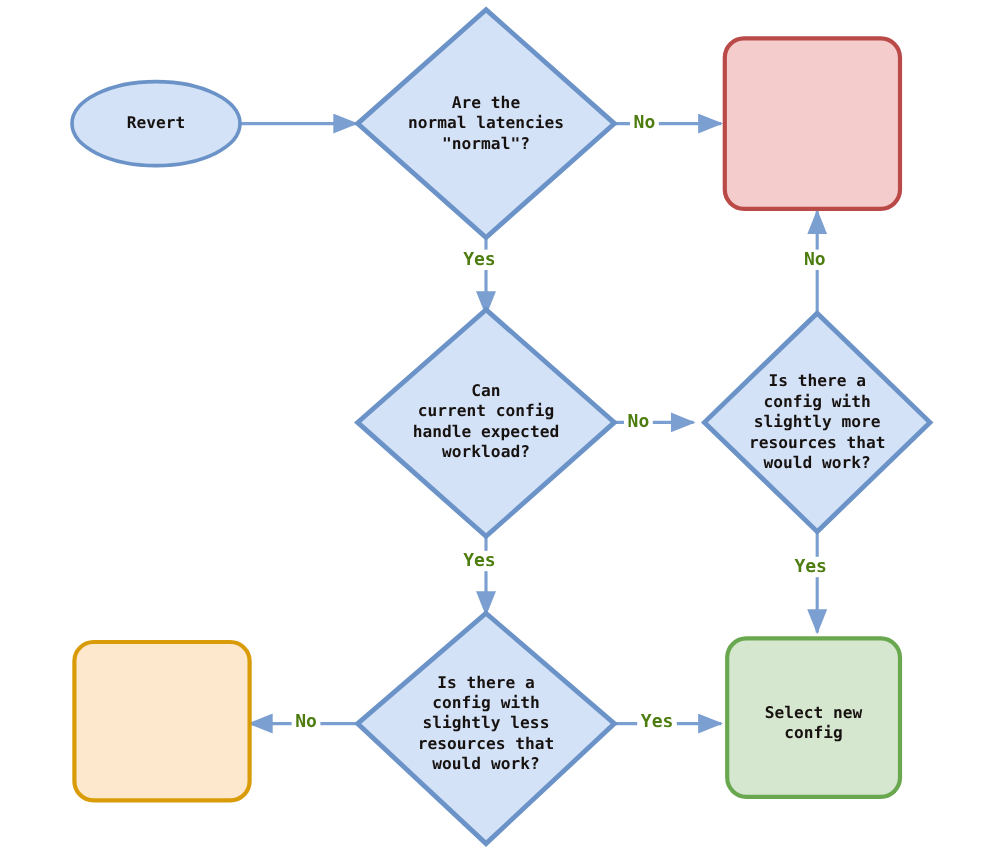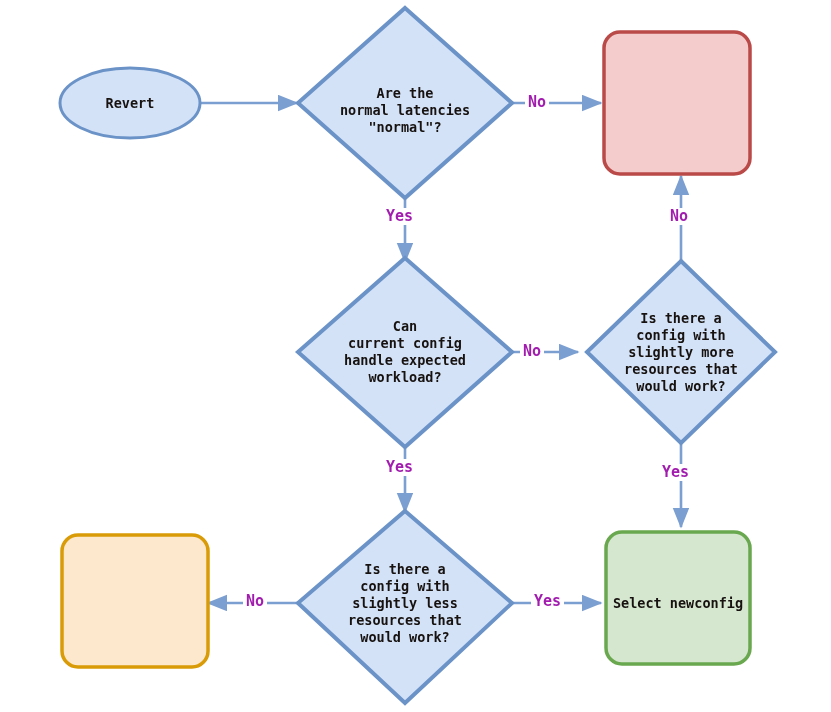--- a/index.html
+++ b/index.html
@@ -35,21 +35,21 @@
     color: #17120f;
     white-space: pre;
     pointer-events: none;
     letter-spacing: 0px;
   }
   .edge-label {
     position: absolute;
     font-family: "DejaVu Sans Mono", "Liberation Mono", monospace;
     font-weight: bold;
     font-size: 15px;
-    color: #a21caf;
+    color: #4d7c0f;
     background: #ffffff;
     padding: 0 3px;
     white-space: nowrap;
     line-height: 17px;
   }
   sub {
     font-size: 9.5px;
     vertical-align: baseline;
     position: relative;
     top: 3px;
@@ -102,21 +102,21 @@
 
     <rect x="606" y="532" width="144" height="132" rx="16" ry="16" fill="#d6e7d0" stroke="#6aa84f" stroke-width="3.5"></rect>
 
     <rect x="62" y="535" width="146" height="132" rx="16" ry="16" fill="#fde8cd" stroke="#d99c08" stroke-width="3.5"></rect>
   </svg>
 
   <div class="node-label" style="left:60px; top:68px; width:140px; height:70px;">
     <span>Revert</span>
   </div>
 
-  <div class="node-label" style="left:295px; top:70px; width:220px; height:66px; flex-direction:column; justify-content:flex-end;">
+  <div class="node-label" style="left:295px; top:70px; width:220px; height:66px; flex-direction:column; justify-content:center;">
     <span>Are the</span>
     <span>normal latencies</span>
     <span>"normal"?</span>
   </div>
 
 
   <div class="node-label" style="left:295px; top:310px; width:220px; height:84px; flex-direction:column; justify-content:center;">
     <span>Can</span>
     <span>current config</span>
     <span>handle expected</span>
@@ -132,21 +132,21 @@
   </div>
 
   <div class="node-label" style="left:305px; top:560px; width:200px; height:86px; flex-direction:column; justify-content:center;">
     <span>Is there a</span>
     <span>config with</span>
     <span>slightly less</span>
     <span>resources that</span>
     <span>would work?</span>
   </div>
 
-  <div class="node-label" style="left:606px; top:578px; width:144px; height:50px; flex-direction:row; justify-content:center;">
+  <div class="node-label" style="left:606px; top:578px; width:144px; height:50px; flex-direction:column; justify-content:center;">
     <span>Select new</span>
     <span>config</span>
   </div>
 
 
   <div class="edge-label" style="left:525px; top:94px;">No</div>
   <div class="edge-label" style="left:383px; top:208px;">Yes</div>
   <div class="edge-label" style="left:520px; top:343px;">No</div>
   <div class="edge-label" style="left:383px; top:459px;">Yes</div>
   <div class="edge-label" style="left:667px; top:208px;">No</div>

